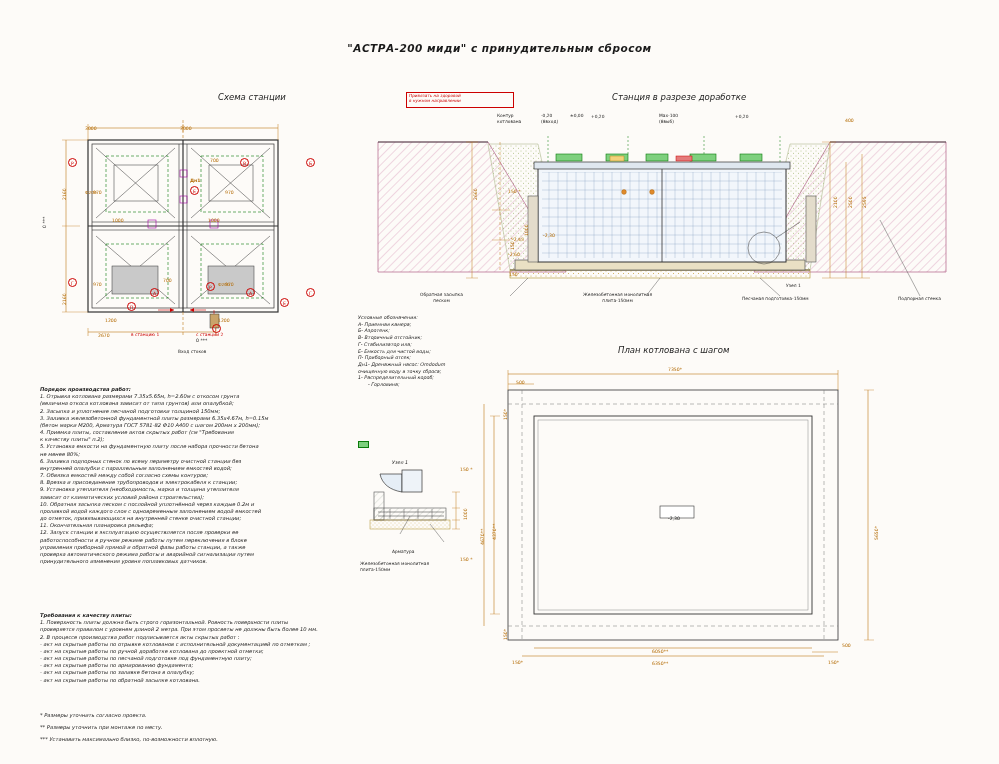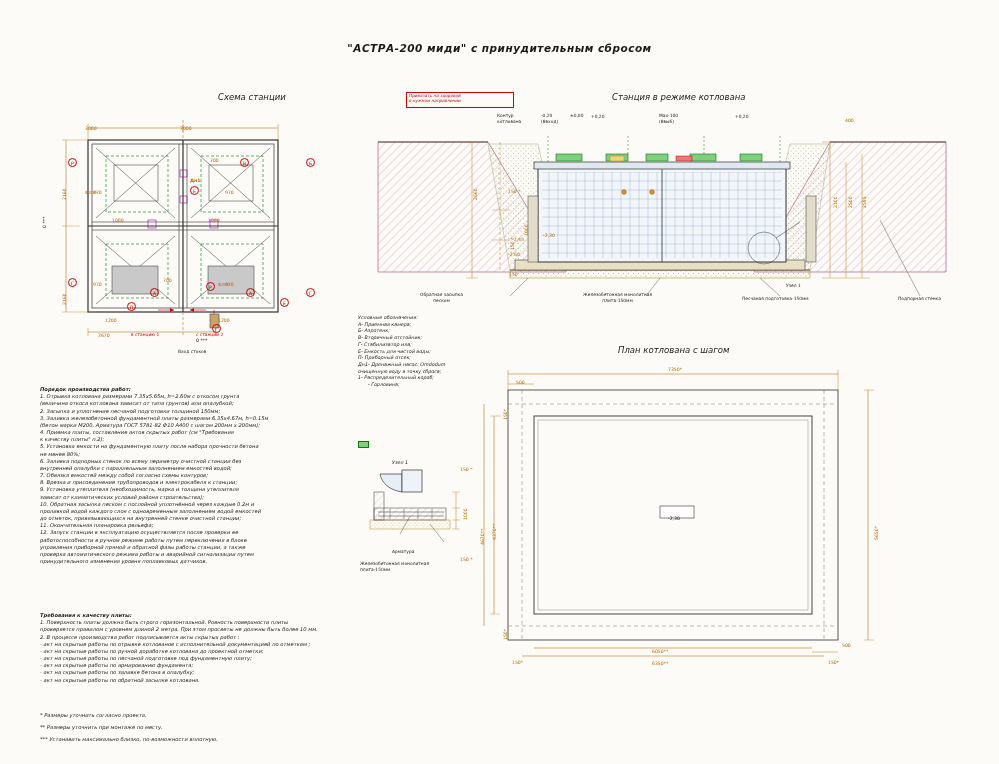--- a/index.html
+++ b/index.html
@@ -23,21 +23,21 @@
   svg{display:block;}
 </style>
 </head>
 <body>
 
 <div id="sheet">
 
   <div class="abs ttl ttl2" style="left:0;top:42px;width:999px;text-align:center;">"АСТРА-200 миди" с принудительным сбросом</div>
 
   <div class="abs secttl" style="left:178px;top:92px;margin-left:40px;">Схема станции</div>
-  <div class="abs secttl" style="left:612px;top:92px;">Станция в режиме котлована</div>
+  <div class="abs secttl" style="left:612px;top:92px;">Станция в разрезе доработке</div>
   <div class="abs secttl" style="left:618px;top:345px;">План котлована с шагом</div>
 
   <div class="abs" style="left:40px;top:110px;width:300px;height:240px;">
     <svg width="300" height="240" viewBox="0 0 300 240">
 
       <rect x="48" y="30" width="190" height="172" fill="none" stroke="#333" stroke-width="1.2"></rect>
       <rect x="52" y="34" width="182" height="164" fill="none" stroke="#333" stroke-width="0.7"></rect>
 
       <line x1="143" y1="30" x2="143" y2="202" stroke="#333" stroke-width="1.2"></line>
       <line x1="139" y1="34" x2="139" y2="198" stroke="#333" stroke-width="0.6"></line>

